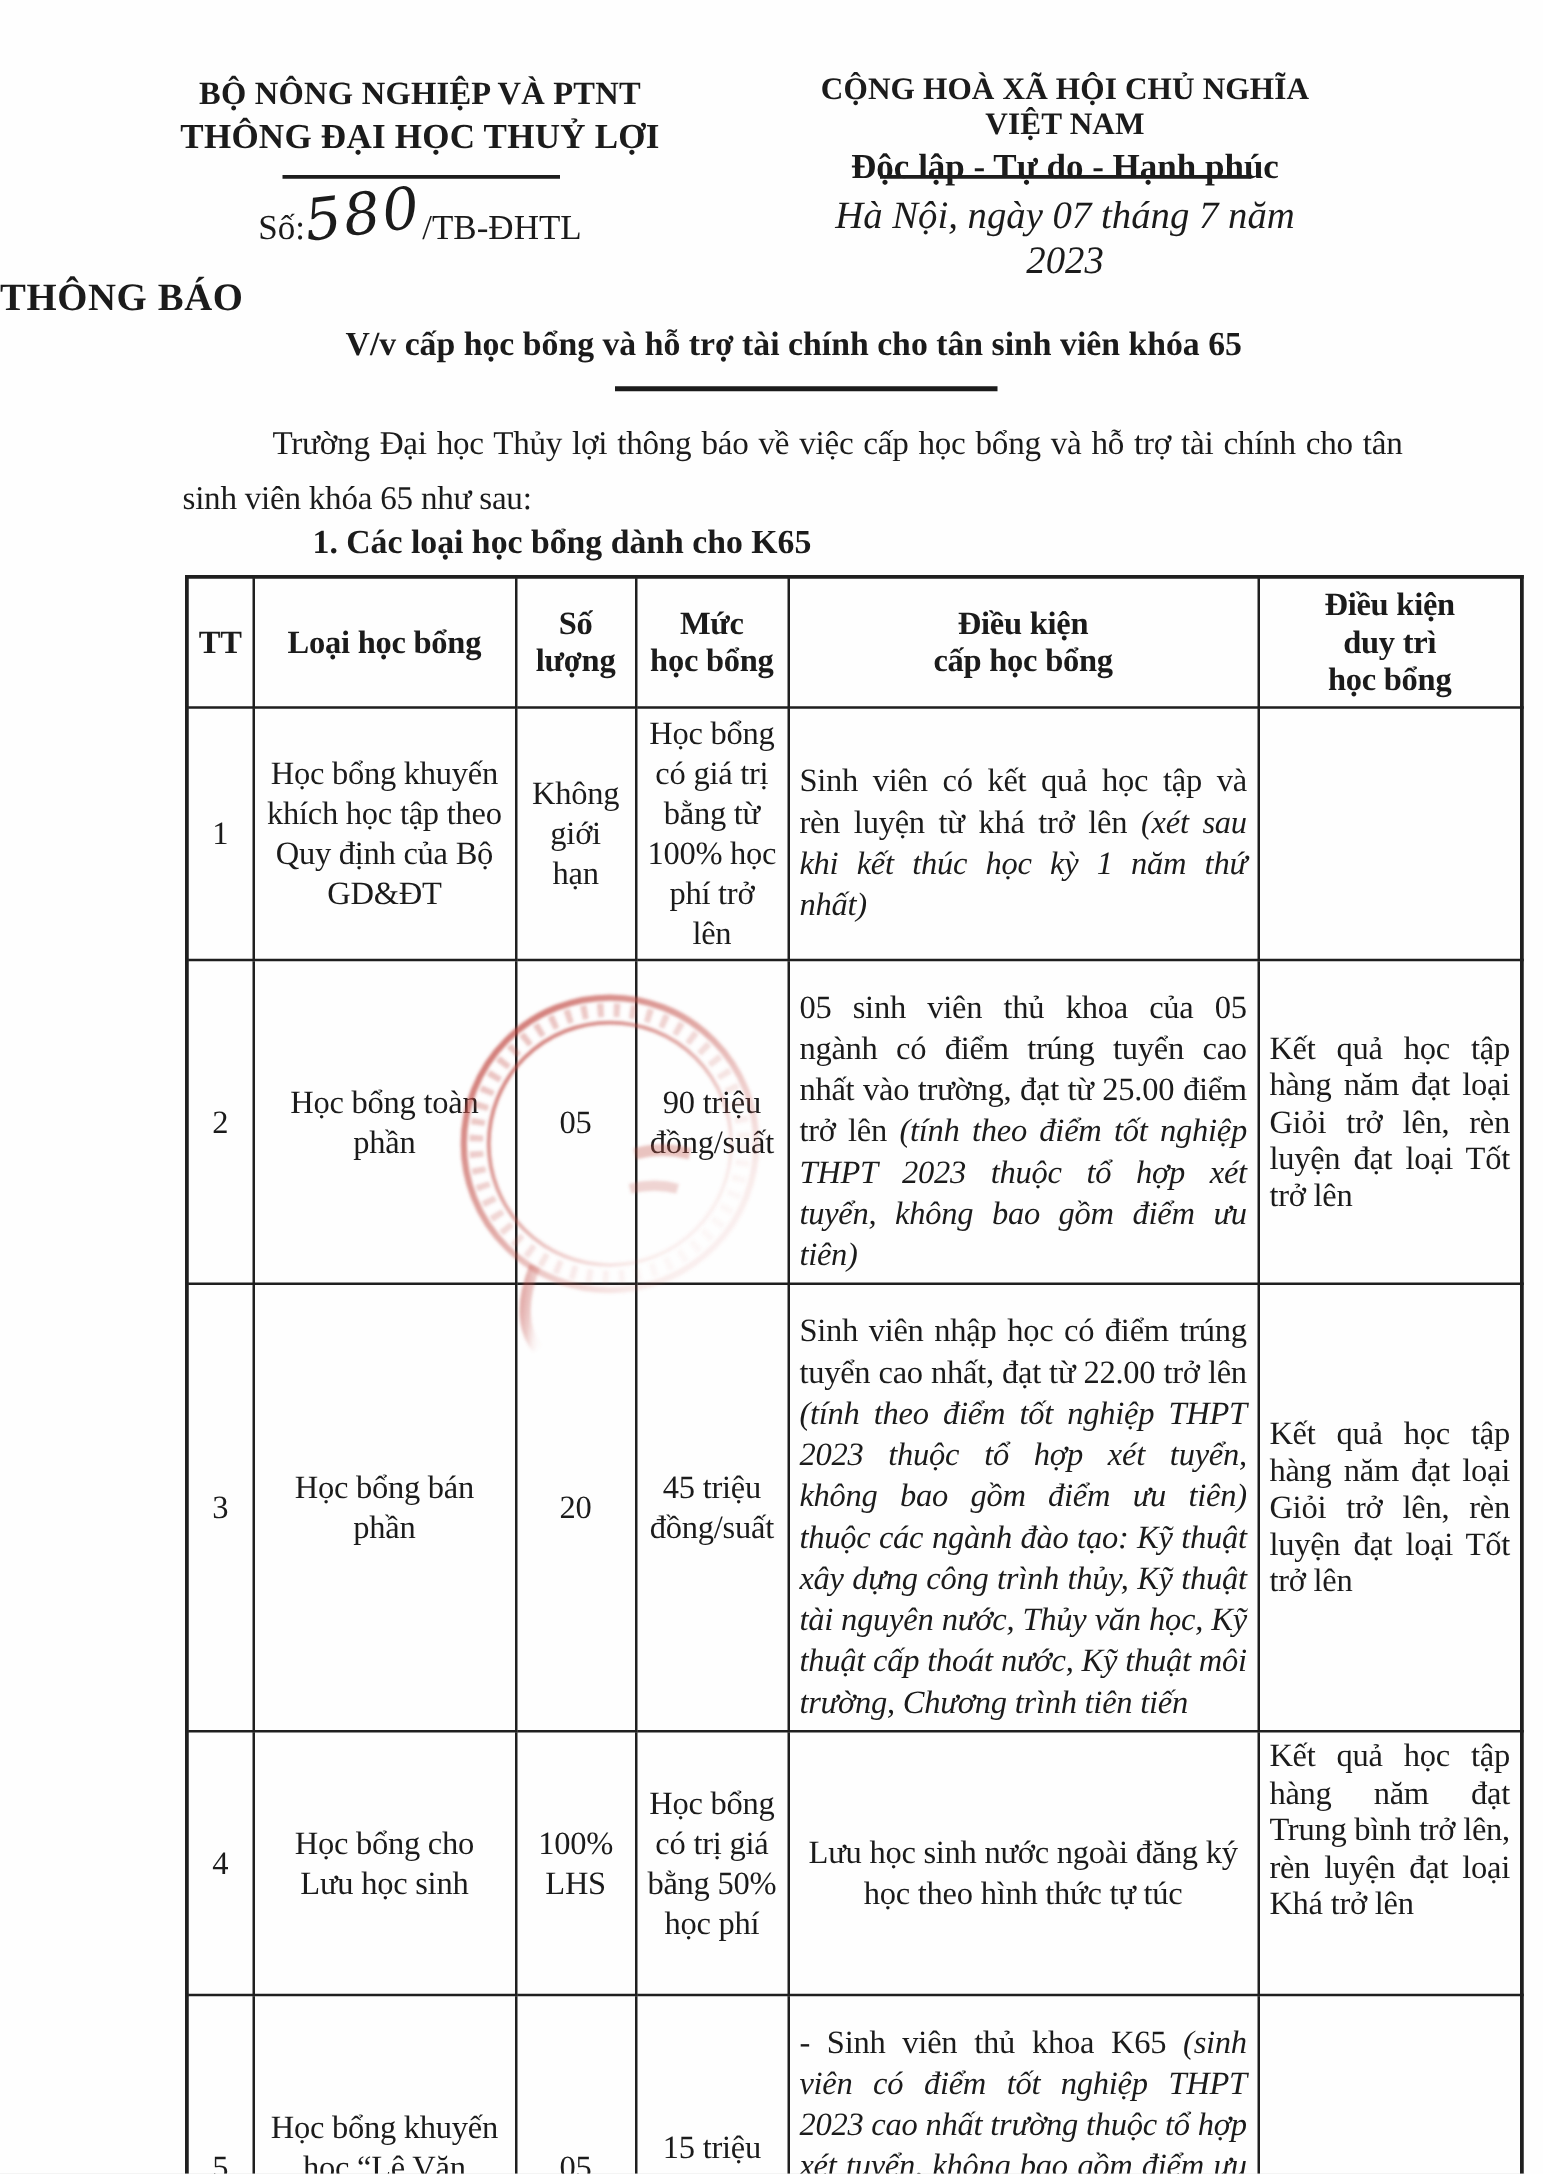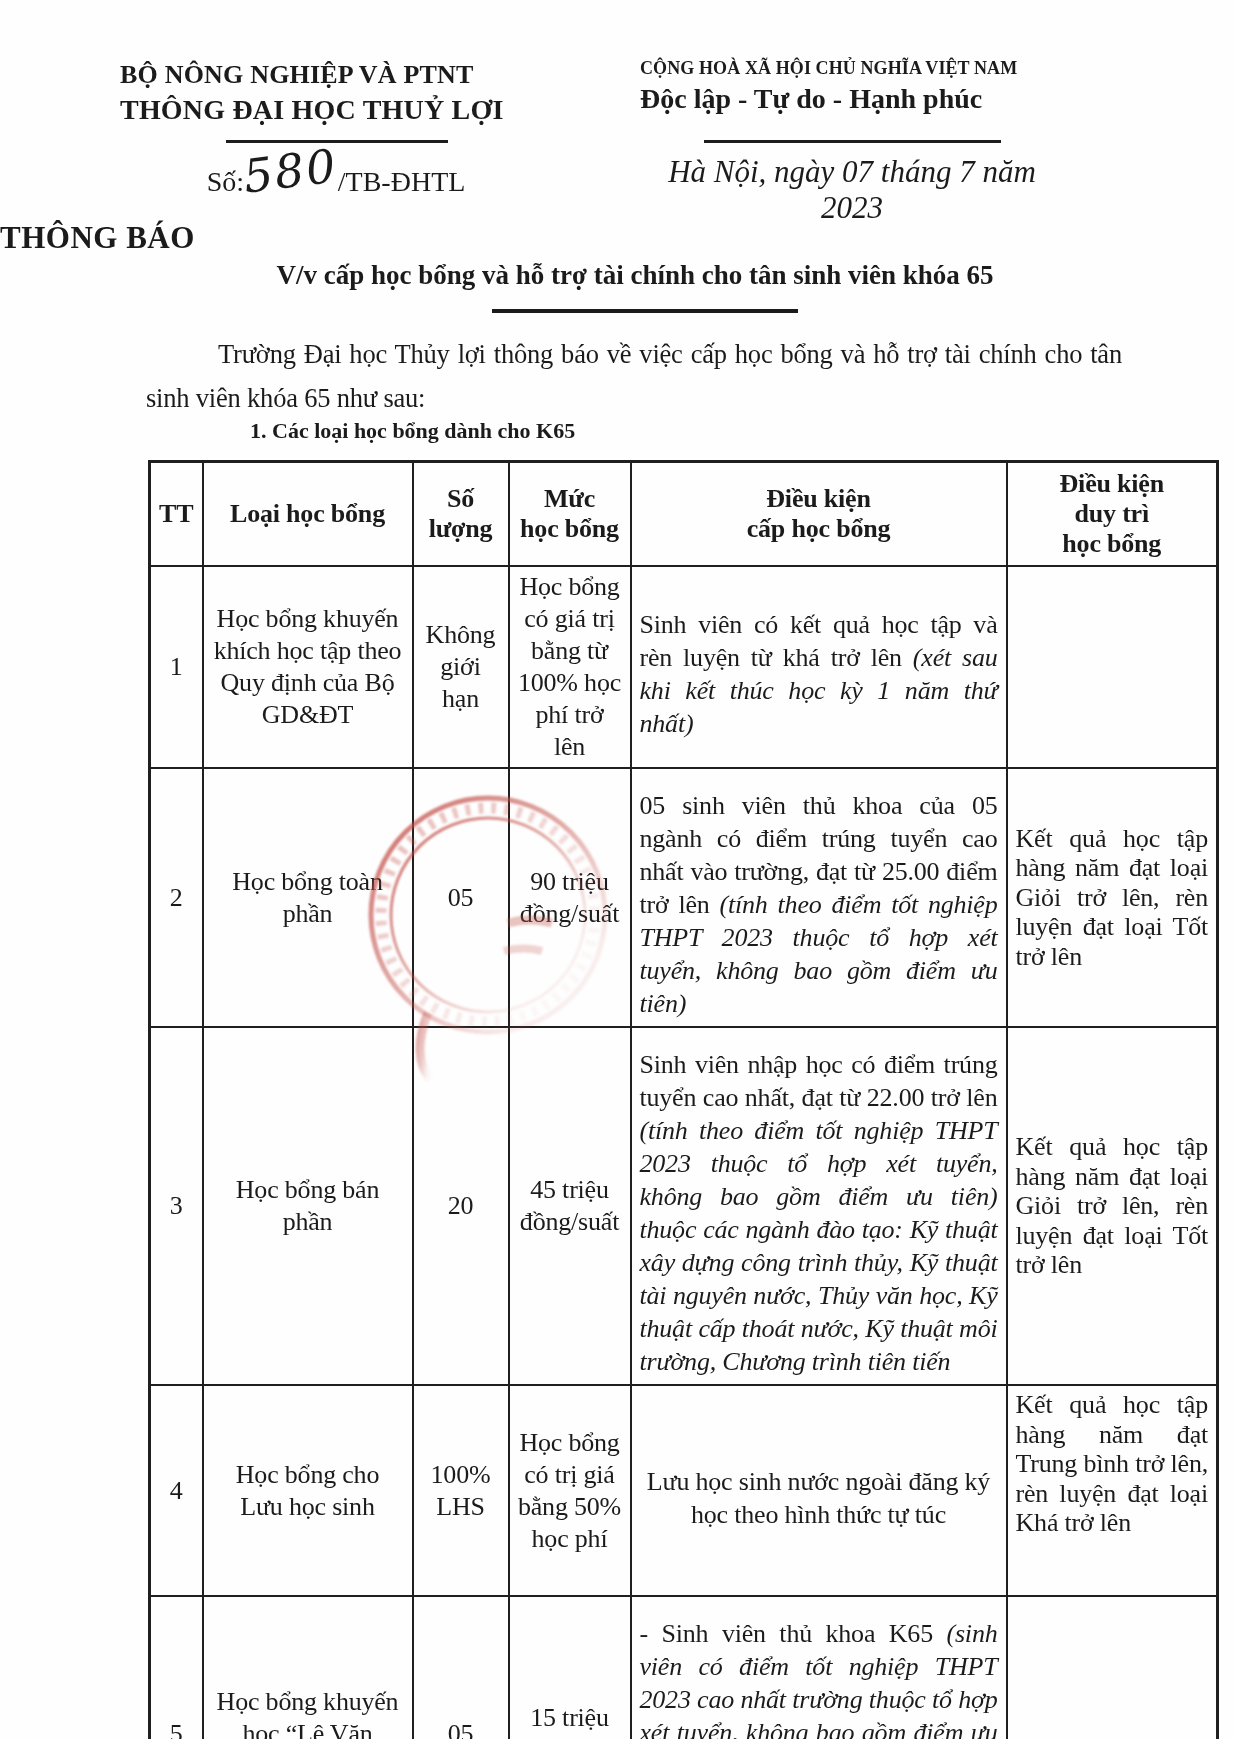--- a/index.html
+++ b/index.html
@@ -4,44 +4,44 @@
 <style>
   html,body{margin:0;padding:0;background:#e8e8e8;}
   .page{
     position:relative;width:1234px;height:1739px;margin:0 auto;
     background:#fefefe;color:#1b1b1b;
     font-family:"Liberation Serif","DejaVu Serif",serif;
     overflow:hidden;
   }
   .abs{position:absolute;}
   
-  .hblock{text-align:left;}
+  .hblock{text-align:center;}
   .hl-left{left:120px;top:60px;width:432px;}
   .hl1{font-size:26px;font-weight:600;letter-spacing:.2px;}
   .hl2{font-size:28px;font-weight:700;margin-top:4px;letter-spacing:.2px;}
   .rule-left{left:226px;top:140px;width:222px;height:3px;background:#1d1d1d;}
   .so-line{left:120px;top:152px;width:432px;font-size:28px;text-align:center;white-space:nowrap;}
   .handnum{
     display:inline-block;font-family:"DejaVu Serif",serif;font-style:italic;
     font-size:46px;line-height:1;transform:rotate(-7deg) translateY(-4px);
     letter-spacing:2px;font-weight:500;
   }
   .hr-right{left:640px;top:58px;width:424px;}
-  .hr1{font-size:18px;font-weight:700;letter-spacing:.1px;}
+  .hr1{font-size:25px;font-weight:700;letter-spacing:.1px;}
   .hr2{font-size:28px;font-weight:700;margin-top:4px;}
   .rule-right{left:704px;top:140px;width:297px;height:3px;background:#1d1d1d;}
   .date-line{left:640px;top:154px;width:424px;font-size:31px;font-style:italic;text-align:center;}
   
   .doc-title{left:0;top:220px;width:1122px;text-align:left;font-size:31px;font-weight:700;letter-spacing:.5px;}
   .doc-subtitle{left:18px;top:260px;width:1234px;text-align:center;font-size:27px;font-weight:700;}
   .title-rule{left:492px;top:309px;width:306px;height:4px;background:#1b1b1b;}
   
   .intro{left:146px;top:332px;width:976px;font-size:26.5px;line-height:44px;
          text-align:justify;text-indent:72px;letter-spacing:-.2px;}
-  .section1{left:250px;top:418px;font-size:22px;font-weight:700;}
+  .section1{left:250px;top:418px;font-size:27px;font-weight:700;}
   
   .tbl-wrap{left:148px;top:460px;width:1068px;}
   table.sch{border-collapse:collapse;width:1068px;table-layout:fixed;
             font-size:26px;line-height:32px;letter-spacing:-.2px;}
   table.sch th,table.sch td{border:2px solid #1f1f1f;vertical-align:middle;
             padding:4px 8px;overflow:hidden;}
   table.sch{border:3px solid #1f1f1f;}
   table.sch th{font-weight:700;text-align:center;line-height:30px;padding:6px 4px;}
   thead tr{height:84px;}
   tbody tr:nth-child(1){height:138px;}

